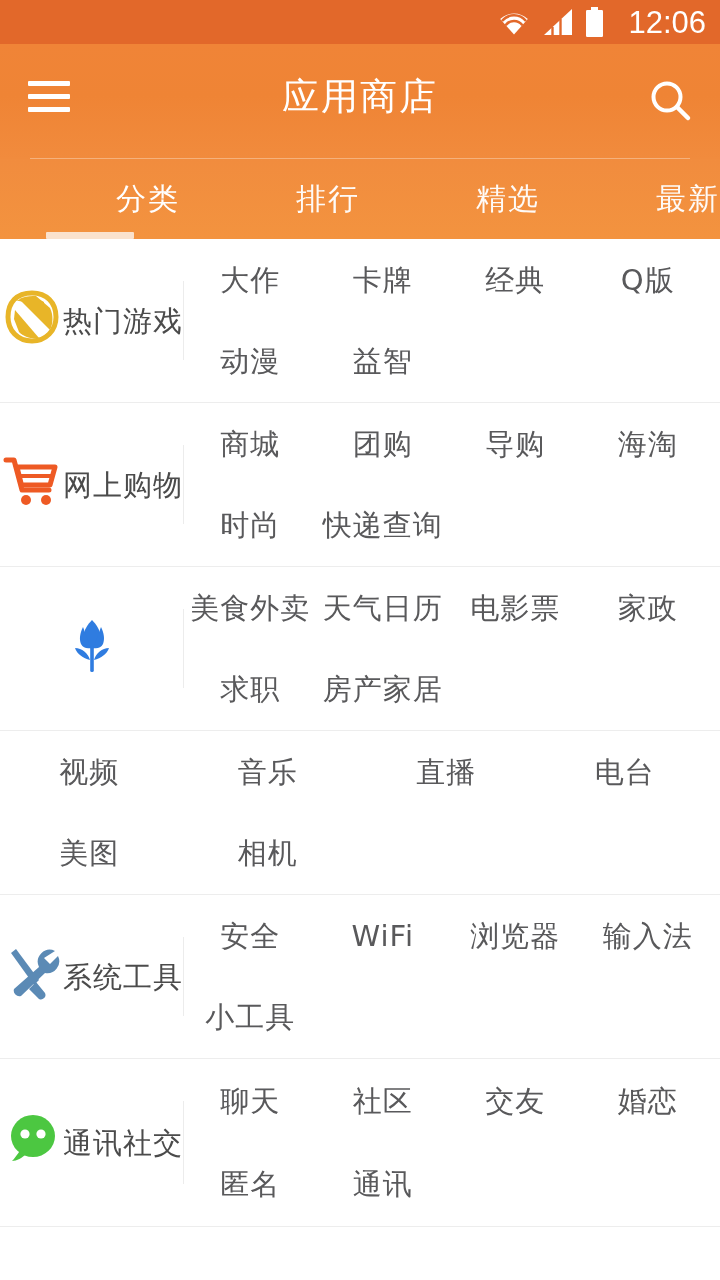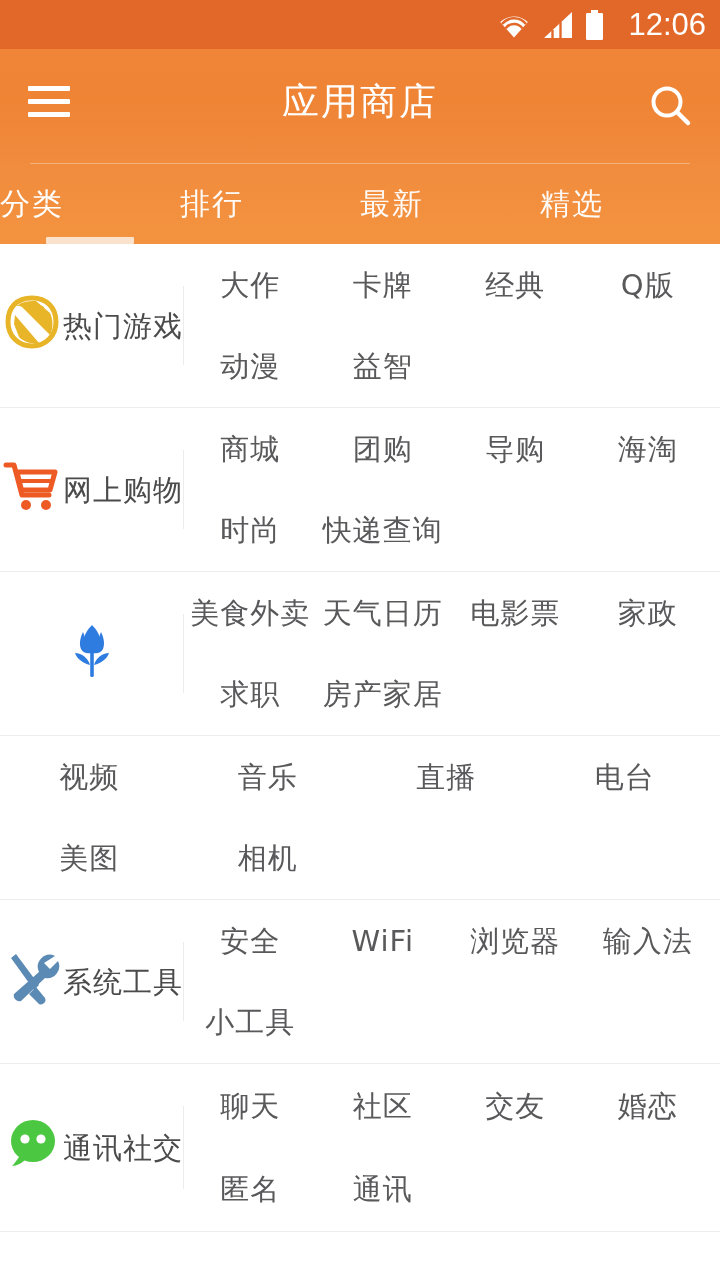--- a/index.html
+++ b/index.html
@@ -16,21 +16,21 @@
   .screen {
     position: relative;
     width: 720px;
     height: 1280px;
     overflow: hidden;
   }
 
   
   .status-bar {
     position: relative;
-    height: 49px;
+    height: 44px;
     background: #e2682a;
     display: flex;
     align-items: center;
     justify-content: flex-end;
     padding-right: 14px;
     box-sizing: border-box;
   }
   .status-icons {
     display: flex;
     align-items: center;
@@ -103,21 +103,21 @@
     position: relative;
     height: 80px;
     background: linear-gradient(180deg, #f18c3e 0%, #f3933f 100%);
     display: flex;
   }
   .tab {
     flex: 1;
     position: relative;
     display: flex;
     align-items: center;
-    justify-content: flex-start;
+    justify-content: flex-end;
     cursor: pointer;
   }
   .tab .tab-label {
     color: #ffffff;
     font-size: 30px;
     letter-spacing: 2px;
     opacity: 0.96;
   }
   .tab.active .tab-label {
     color: #ffffff;
@@ -262,25 +262,25 @@
   <div class="tabs">
     <div class="tab active">
       <span class="tab-label">分类</span>
       <span class="tab-underline"></span>
     </div>
     <div class="tab">
       <span class="tab-label">排行</span>
 
     </div>
     <div class="tab">
+      <span class="tab-label">精选</span>
+
+    </div>
+    <div class="tab">
       <span class="tab-label">最新</span>
-
-    </div>
-    <div class="tab">
-      <span class="tab-label">精选</span>
 
     </div>
   </div>
 
   <div class="cat-list">
 
     <div class="cat-row">
       <div class="cat-left">
         <div class="cat-icon">
           <svg width="58" height="58" viewBox="0 0 58 58">

